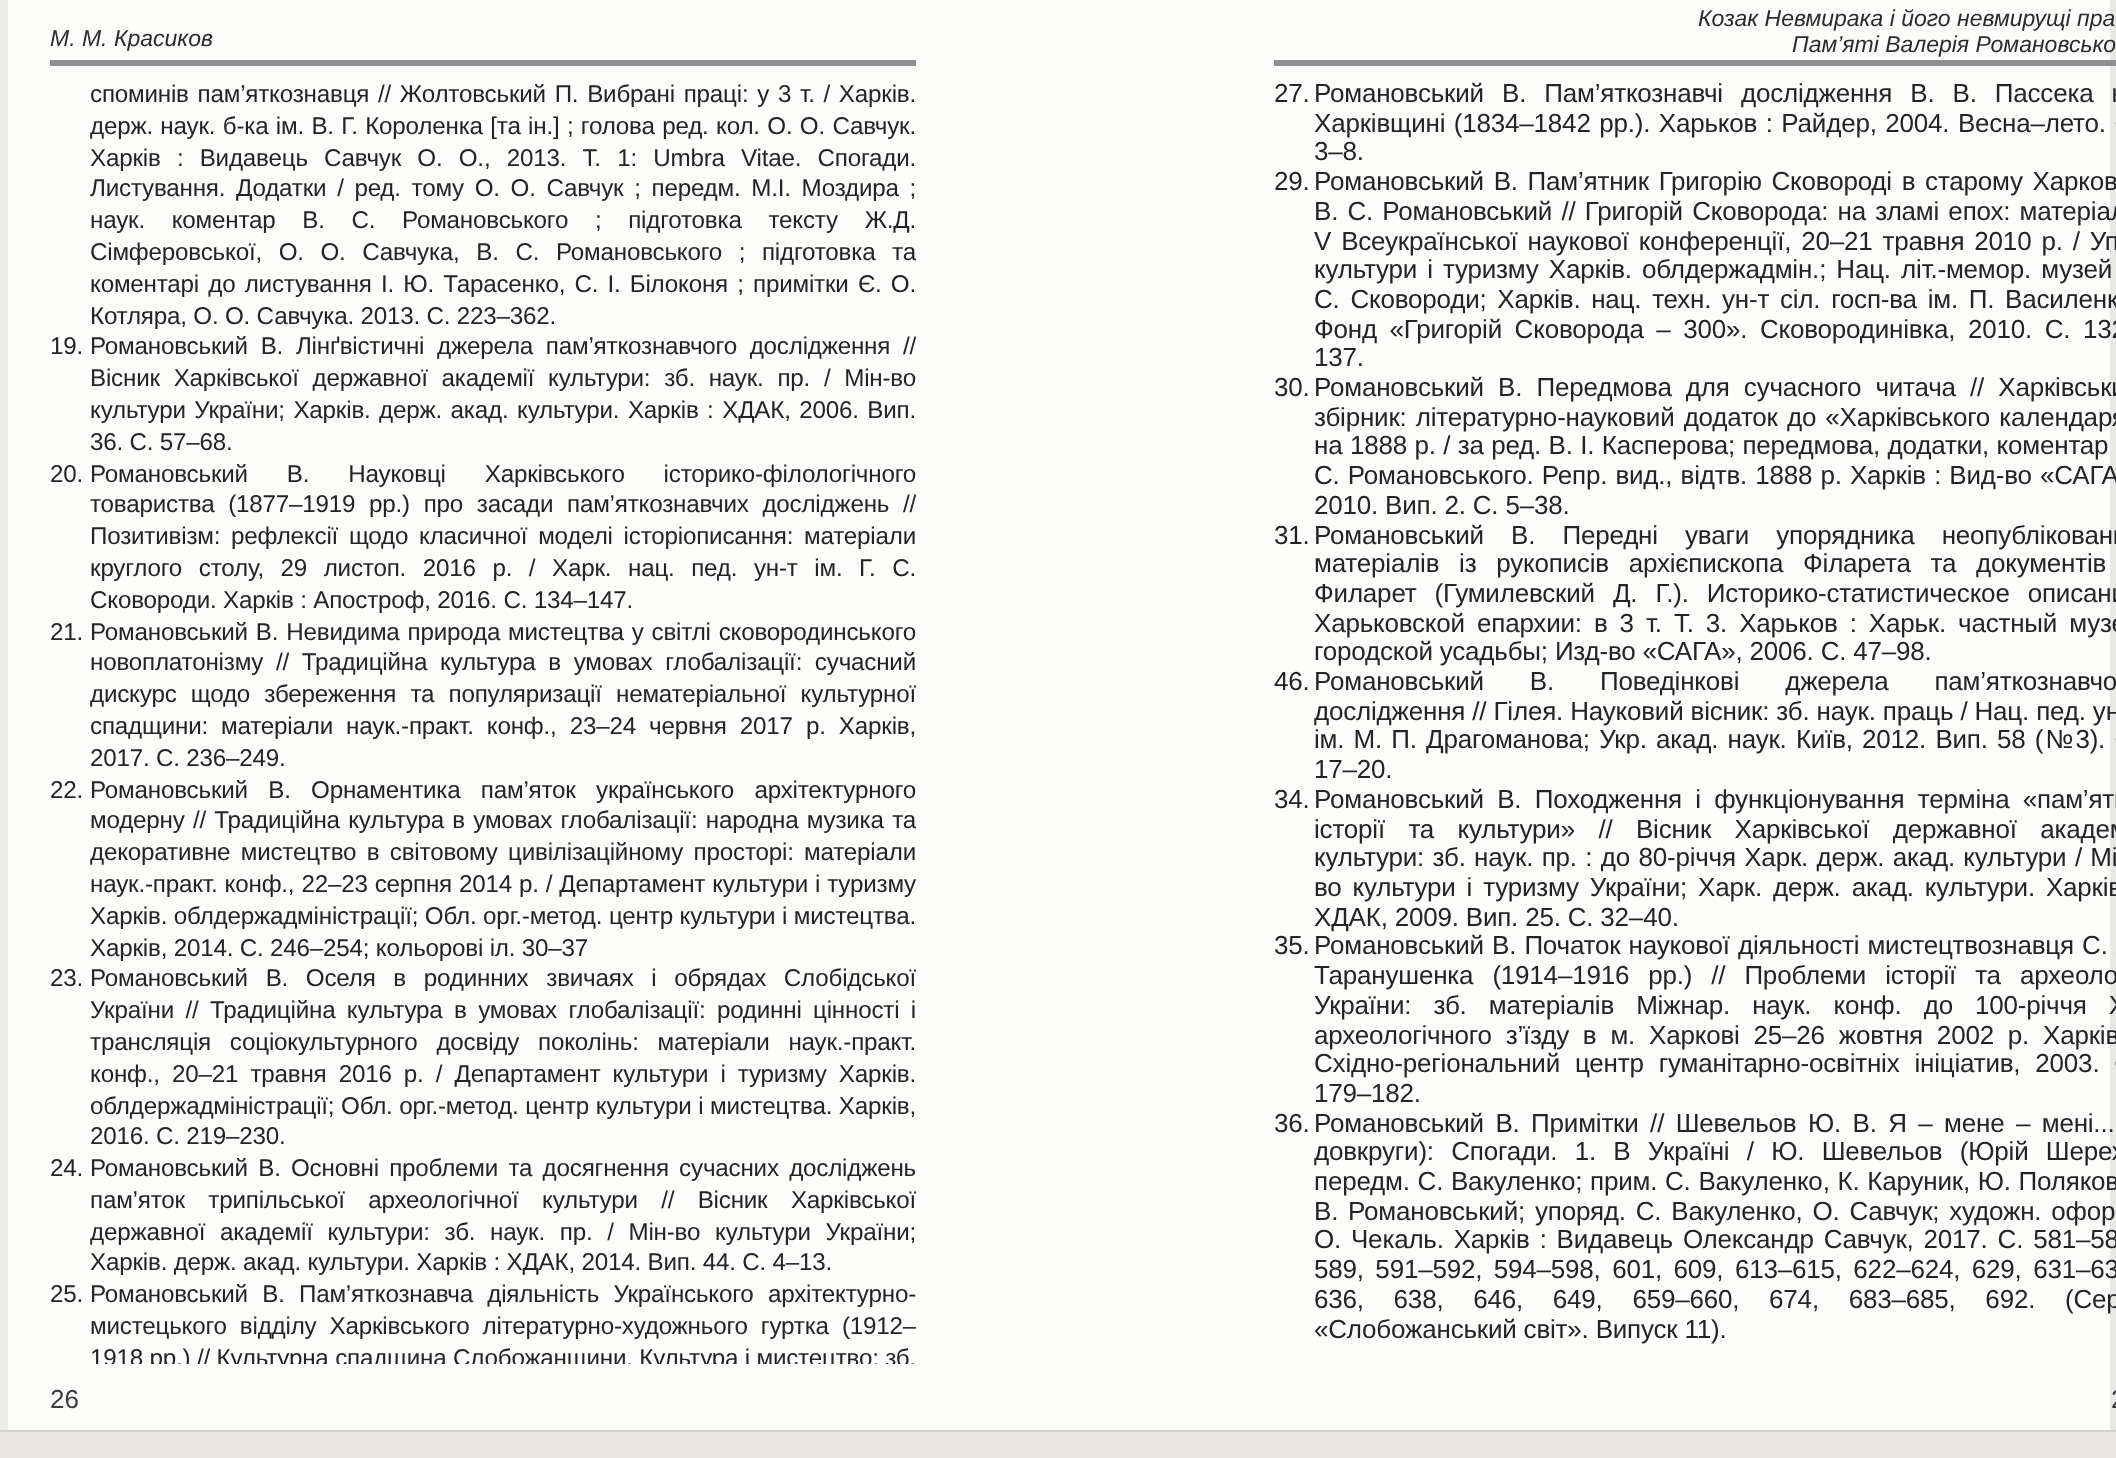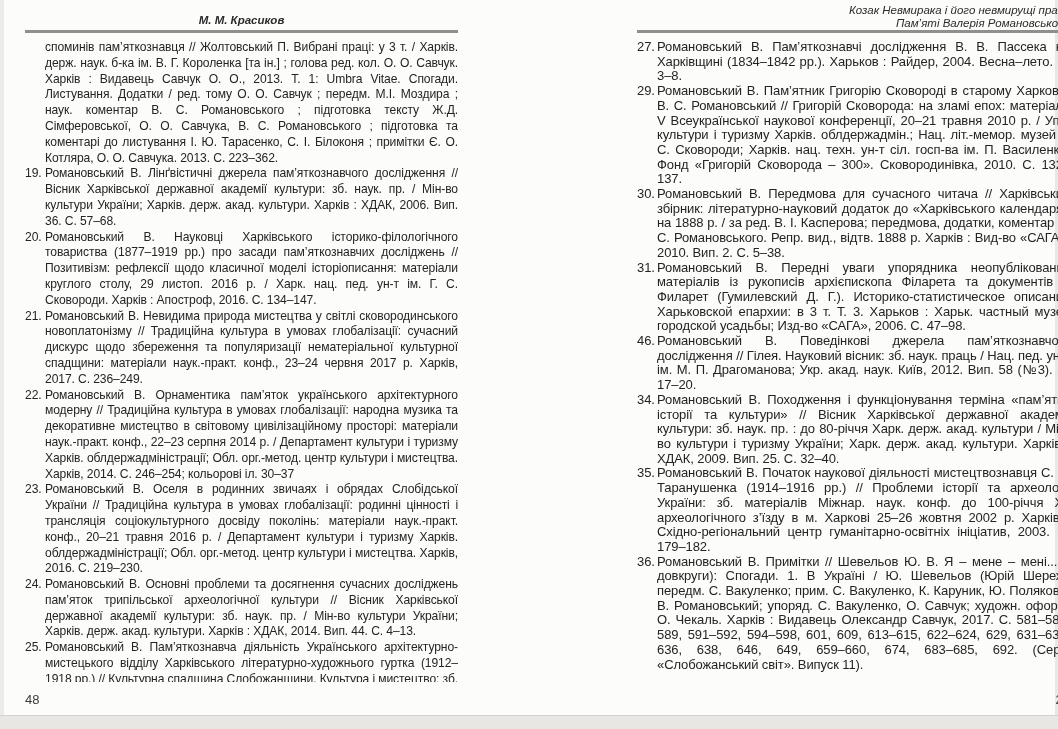--- a/index.html
+++ b/index.html
@@ -35,21 +35,21 @@
   .page-left  { left: 25px;  width: 433px; }
   .page-right { left: 624px; width: 433px; margin-left: 13px; }
 
   .running-header {
     position: absolute; left: 0; right: 0;
     font-style: italic;
     font-size: 11.5px;
     line-height: 12.5px;
     color: #2b2b2b;
   }
-  .page-left .running-header  { top: 14px; text-align: center; font-weight: bold; }
+  .page-left .running-header  { top: 14px; text-align: left; }
   .page-right .running-header { top: 4px;  text-align: right; }
 
   .header-rule {
     position: absolute; top: 30px; left: 0; right: 0; height: 3px;
     background: #8f8f8f;
   }
 
   .body {
     position: absolute; top: 40px; left: 0; right: 0; bottom: 34px;
     overflow: hidden;
@@ -101,21 +101,21 @@
       <ol class="refs">
           <li class="ref"><span class="num">19.</span><span>Романовський В. Лінґвістичні джерела пам’яткознавчого дослідження // Вісник Харківської державної академії культури: зб. наук. пр. / Мін-во культури України; Харків. держ. акад. культури. Харків : ХДАК, 2006. Вип. 36. С. 57–68.</span></li>
           <li class="ref"><span class="num">20.</span><span>Романовський В. Науковці Харківського історико-філологічного товариства (1877–1919 рр.) про засади пам’яткознавчих досліджень // Позитивізм: рефлексії щодо класичної моделі історіописання: матеріали круглого столу, 29 листоп. 2016 р. / Харк. нац. пед. ун-т ім. Г. С. Сковороди. Харків : Апостроф, 2016. С. 134–147.</span></li>
           <li class="ref"><span class="num">21.</span><span>Романовський В. Невидима природа мистецтва у світлі сковородинського новоплатонізму // Традиційна культура в умовах глобалізації: сучасний дискурс щодо збереження та популяризації нематеріальної культурної спадщини: матеріали наук.-практ. конф., 23–24 червня 2017 р. Харків, 2017. С. 236–249.</span></li>
           <li class="ref"><span class="num">22.</span><span>Романовський В. Орнаментика пам’яток українського архітектурного модерну // Традиційна культура в умовах глобалізації: народна музика та декоративне мистецтво в світовому цивілізаційному просторі: матеріали наук.-практ. конф., 22–23 серпня 2014 р. / Департамент культури і туризму Харків. облдержадміністрації; Обл. орг.-метод. центр культури і мистецтва. Харків, 2014. С. 246–254; кольорові іл. 30–37</span></li>
           <li class="ref"><span class="num">23.</span><span>Романовський В. Оселя в родинних звичаях і обрядах Слобідської України // Традиційна культура в умовах глобалізації: родинні цінності і трансляція соціокультурного досвіду поколінь: матеріали наук.-практ. конф., 20–21 травня 2016 р. / Департамент культури і туризму Харків. облдержадміністрації; Обл. орг.-метод. центр культури і мистецтва. Харків, 2016. С. 219–230.</span></li>
           <li class="ref"><span class="num">24.</span><span>Романовський В. Основні проблеми та досягнення сучасних досліджень пам’яток трипільської археологічної культури // Вісник Харківської державної академії культури: зб. наук. пр. / Мін-во культури України; Харків. держ. акад. культури. Харків : ХДАК, 2014. Вип. 44. С. 4–13.</span></li>
           <li class="ref"><span class="num">25.</span><span>Романовський В. Пам’яткознавча діяльність Українського архітектурно-мистецького відділу Харківського літературно-художнього гуртка (1912–1918 рр.) // Культурна спадщина Слобожанщини. Культура і мистецтво: зб. науково-популярних статей. Харків : Курсор, 2004. Число 2. С. 3–14.</span></li>
         </ol>
     </div>
-    <div class="page-number">48</div>
+    <div class="page-number">26</div>
   </div>
 
   <div class="page page-right">
     <div class="running-header">
       <div>Козак Невмирака і його невмирущі праці.</div>
       <div>Пам’яті Валерія Романовського</div>
     </div>
     <div class="header-rule"></div>
     <div class="body">
       <ol class="refs">

